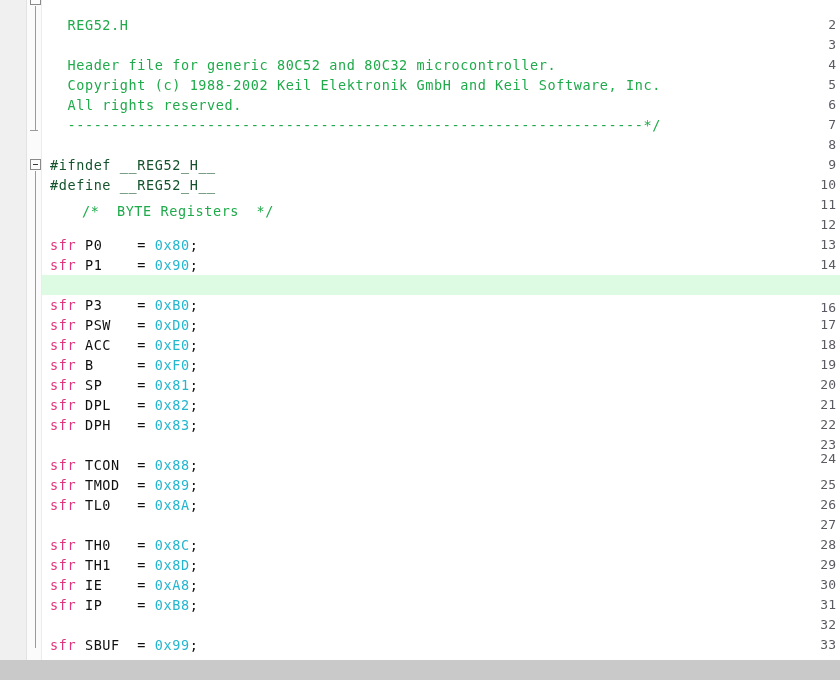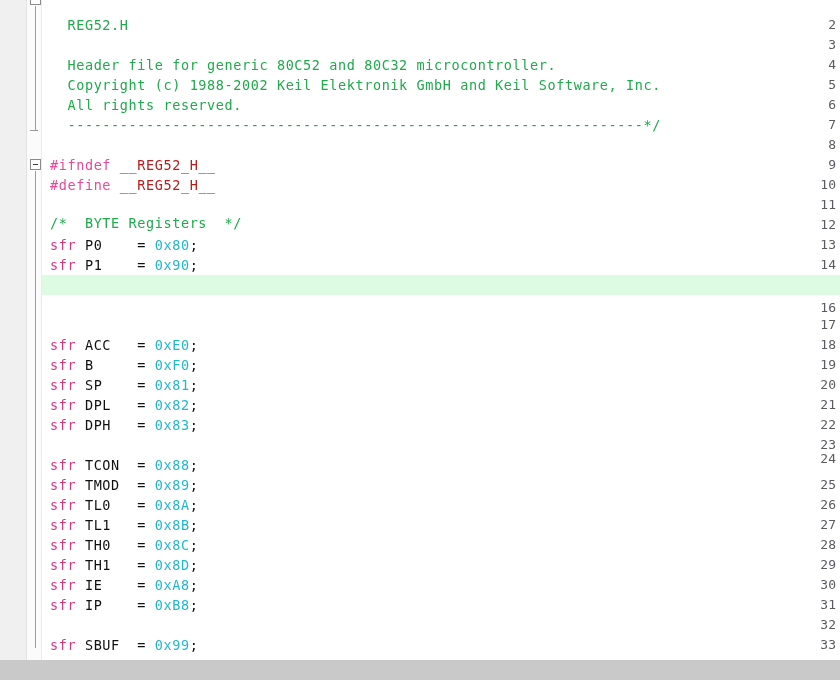--- a/index.html
+++ b/index.html
@@ -119,22 +119,22 @@
     height: 20px;
     line-height: 20px;
     font-size: 13.5px;
     white-space: pre;
     font-family: "DejaVu Sans Mono", "Liberation Mono", monospace;
     letter-spacing: 0.6px;
     z-index: 3;
   }
 
   .tok-comment  { color: #1faa4b; }
-  .tok-pp       { color: #ec4899; }
-  .tok-macro    { color: #b91c1c; }
+  .tok-pp       { color: #14532d; }
+  .tok-macro    { color: #14532d; }
   .tok-kw       { color: #e0347e; }
   .tok-plain    { color: #101010; }
   .tok-num      { color: #23b6cf; }
 
   
   .bottom-strip {
     position: absolute;
     left: 0; top: 660px;
     width: 840px; height: 20px;
     background: #c9c9c9;
@@ -209,32 +209,33 @@
     </div>
 
   <div class="code-area" id="code-area">
       <div class="code-line" style="top: 15px;"><span class="tok-comment">  REG52.H</span></div>
       <div class="code-line" style="top: 55px;"><span class="tok-comment">  Header file for generic 80C52 and 80C32 microcontroller.</span></div>
       <div class="code-line" style="top: 75px;"><span class="tok-comment">  Copyright (c) 1988-2002 Keil Elektronik GmbH and Keil Software, Inc.</span></div>
       <div class="code-line" style="top: 95px;"><span class="tok-comment">  All rights reserved.</span></div>
       <div class="code-line" style="top: 115px;"><span class="tok-comment">  ------------------------------------------------------------------*/</span></div>
       <div class="code-line" style="top: 155px;"><span class="tok-pp">#ifndef</span><span class="tok-plain"> </span><span class="tok-macro">__REG52_H__</span></div>
       <div class="code-line" style="top: 175px;"><span class="tok-pp">#define</span><span class="tok-plain"> </span><span class="tok-macro">__REG52_H__</span></div>
-      <div class="code-line" style="top: 213px;"><span class="tok-comment">/*  BYTE Registers  */</span></div>
+      <div class="code-line" style="top: 201px; margin-left: 32px;"><span class="tok-comment">/*  BYTE Registers  */</span></div>
       <div class="code-line" style="top: 235px;"><span class="tok-kw">sfr</span><span class="tok-plain"> P0    = </span><span class="tok-num">0x80</span><span class="tok-plain">;</span></div>
       <div class="code-line" style="top: 255px;"><span class="tok-kw">sfr</span><span class="tok-plain"> P1    = </span><span class="tok-num">0x90</span><span class="tok-plain">;</span></div>
+      <div class="code-line" style="top: 295px;"><span class="tok-kw">sfr</span><span class="tok-plain"> P3    = </span><span class="tok-num">0xB0</span><span class="tok-plain">;</span></div>
+      <div class="code-line" style="top: 315px;"><span class="tok-kw">sfr</span><span class="tok-plain"> PSW   = </span><span class="tok-num">0xD0</span><span class="tok-plain">;</span></div>
       <div class="code-line" style="top: 335px;"><span class="tok-kw">sfr</span><span class="tok-plain"> ACC   = </span><span class="tok-num">0xE0</span><span class="tok-plain">;</span></div>
       <div class="code-line" style="top: 355px;"><span class="tok-kw">sfr</span><span class="tok-plain"> B     = </span><span class="tok-num">0xF0</span><span class="tok-plain">;</span></div>
       <div class="code-line" style="top: 375px;"><span class="tok-kw">sfr</span><span class="tok-plain"> SP    = </span><span class="tok-num">0x81</span><span class="tok-plain">;</span></div>
       <div class="code-line" style="top: 395px;"><span class="tok-kw">sfr</span><span class="tok-plain"> DPL   = </span><span class="tok-num">0x82</span><span class="tok-plain">;</span></div>
       <div class="code-line" style="top: 415px;"><span class="tok-kw">sfr</span><span class="tok-plain"> DPH   = </span><span class="tok-num">0x83</span><span class="tok-plain">;</span></div>
       <div class="code-line" style="top: 455px;"><span class="tok-kw">sfr</span><span class="tok-plain"> TCON  = </span><span class="tok-num">0x88</span><span class="tok-plain">;</span></div>
       <div class="code-line" style="top: 475px;"><span class="tok-kw">sfr</span><span class="tok-plain"> TMOD  = </span><span class="tok-num">0x89</span><span class="tok-plain">;</span></div>
       <div class="code-line" style="top: 495px;"><span class="tok-kw">sfr</span><span class="tok-plain"> TL0   = </span><span class="tok-num">0x8A</span><span class="tok-plain">;</span></div>
-      <div class="code-line" style="top: 515px;"><span class="tok-kw">sfr</span><span class="tok-plain"> TL1   = </span><span class="tok-num">0x8B</span><span class="tok-plain">;</span></div>
       <div class="code-line" style="top: 535px;"><span class="tok-kw">sfr</span><span class="tok-plain"> TH0   = </span><span class="tok-num">0x8C</span><span class="tok-plain">;</span></div>
       <div class="code-line" style="top: 555px;"><span class="tok-kw">sfr</span><span class="tok-plain"> TH1   = </span><span class="tok-num">0x8D</span><span class="tok-plain">;</span></div>
       <div class="code-line" style="top: 575px;"><span class="tok-kw">sfr</span><span class="tok-plain"> IE    = </span><span class="tok-num">0xA8</span><span class="tok-plain">;</span></div>
       <div class="code-line" style="top: 595px;"><span class="tok-kw">sfr</span><span class="tok-plain"> IP    = </span><span class="tok-num">0xB8</span><span class="tok-plain">;</span></div>
       <div class="code-line" style="top: 635px;"><span class="tok-kw">sfr</span><span class="tok-plain"> SBUF  = </span><span class="tok-num">0x99</span><span class="tok-plain">;</span></div>
     </div>
 
 </div>
 
 <div class="bottom-strip"></div>

